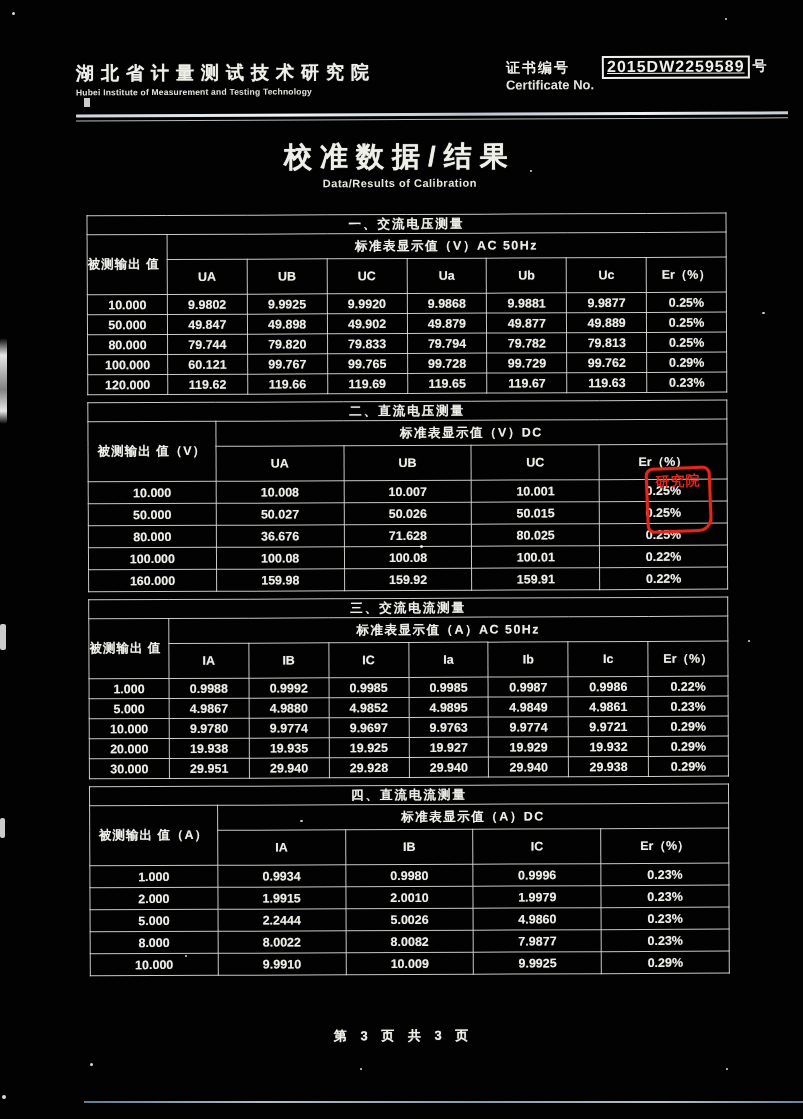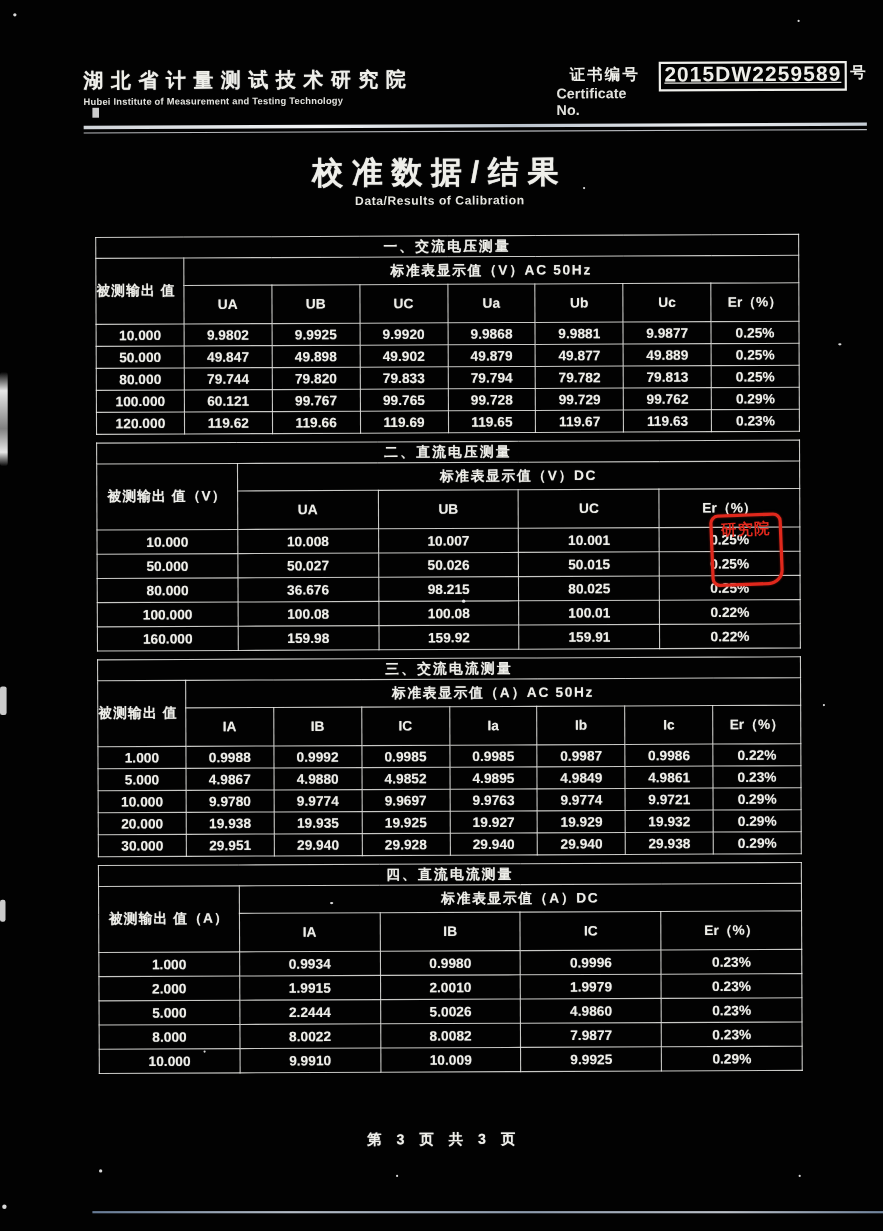--- a/index.html
+++ b/index.html
@@ -12,24 +12,24 @@
   .content{position:absolute; inset:0; transform:rotate(-0.25deg);}
   
   .hdr{position:absolute; top:60px; left:78px; right:14px;}
   .inst-cn{
     font-size:18px; font-weight:bold; letter-spacing:7px; white-space:nowrap;
     text-shadow:0 0 1px rgba(255,255,255,.7);
   }
   .inst-en{font-size:8.5px; letter-spacing:.2px; margin-top:2px; color:#e2e2dd; font-weight:bold;}
   .certblk{position:absolute; top:0; left:430px; display:flex; align-items:flex-start;}
   .cert-labels{margin-right:8px;}
-  .cert-cn{font-size:14px; font-weight:bold; letter-spacing:2px;margin-left:12px;}
+  .cert-cn{font-size:14px; font-weight:bold; letter-spacing:2px;}
   .cert-en{font-size:13px; font-weight:bold; color:#e2e2dd;}
   .cert-num{
-    font-size:19px; font-weight:bold; letter-spacing:1px;
+    font-size:16px; font-weight:bold; letter-spacing:1px;
     border:2px solid #f0f0ec; padding:0 3px 1px 3px; margin-top:-3px;
     text-decoration:underline;
   }
   .cert-suffix{font-size:14px; font-weight:bold; margin-left:3px; margin-top:-1px;}
   .rule{position:absolute; left:78px; top:113px; width:712px;}
   .rule .r1{height:3px; background:linear-gradient(90deg,#cfd3d8,#f2f4f6 30%,#b9c2cc 55%,#eef0f2 80%,#c5ccd4);}
   .rule .r2{height:1px; margin-top:3px; background:rgba(230,233,238,.8);}
   
   .title-cn{
     position:absolute; top:138px; left:0; width:100%; text-align:center;
@@ -221,21 +221,21 @@
             <tr>
               <td class="c0">50.000</td>
               <td>50.027</td>
               <td>50.026</td>
               <td>50.015</td>
               <td>0.25%</td>
             </tr>
             <tr>
               <td class="c0">80.000</td>
               <td>36.676</td>
-              <td>98.215</td>
+              <td>71.628</td>
               <td>80.025</td>
               <td>0.25%</td>
             </tr>
             <tr>
               <td class="c0">100.000</td>
               <td>100.08</td>
               <td>100.08</td>
               <td>100.01</td>
               <td>0.22%</td>
             </tr>

